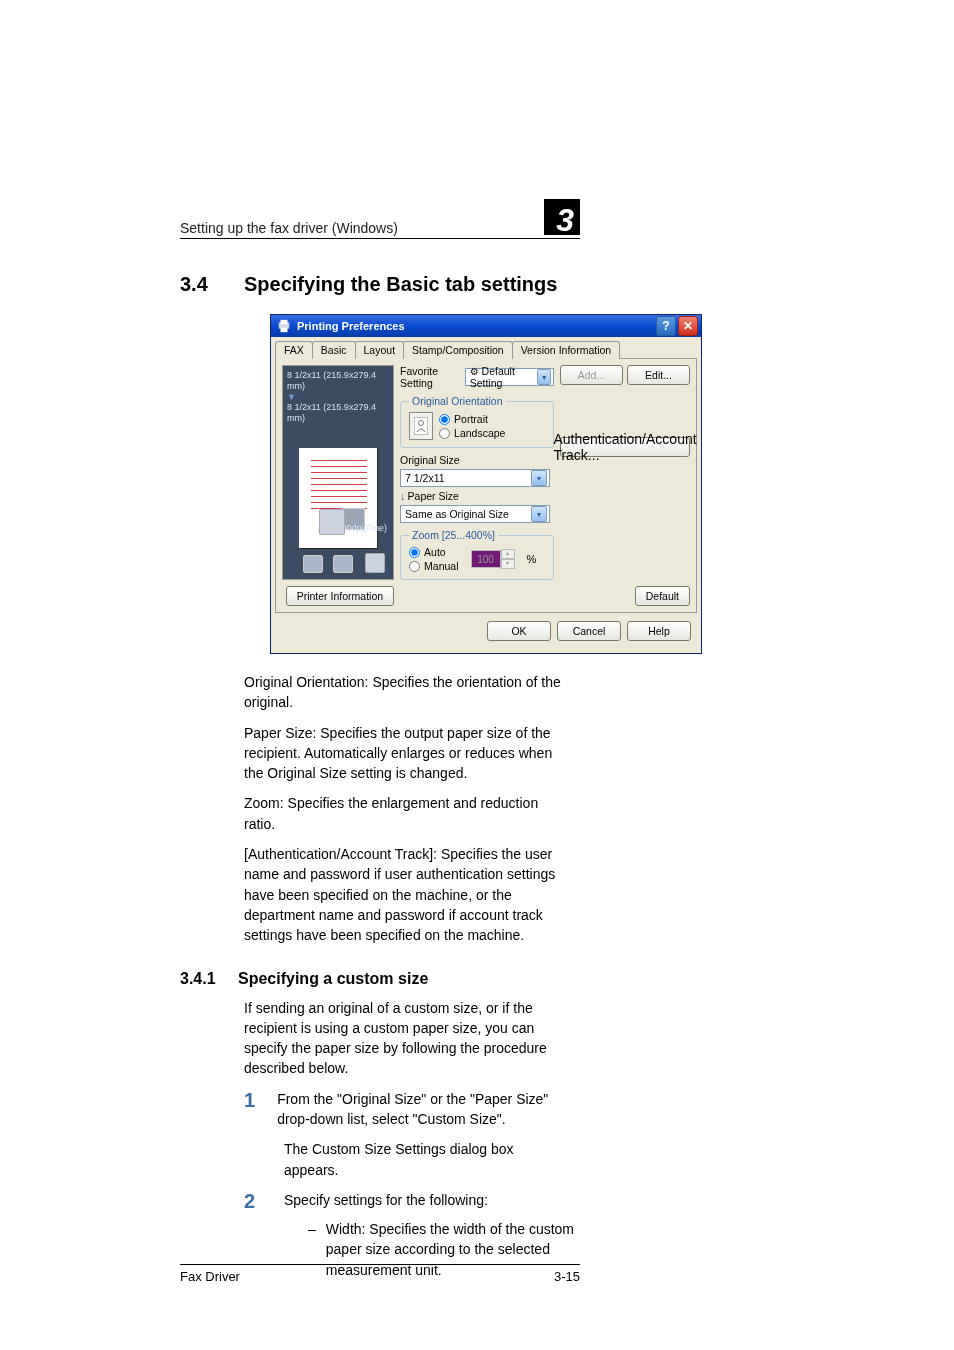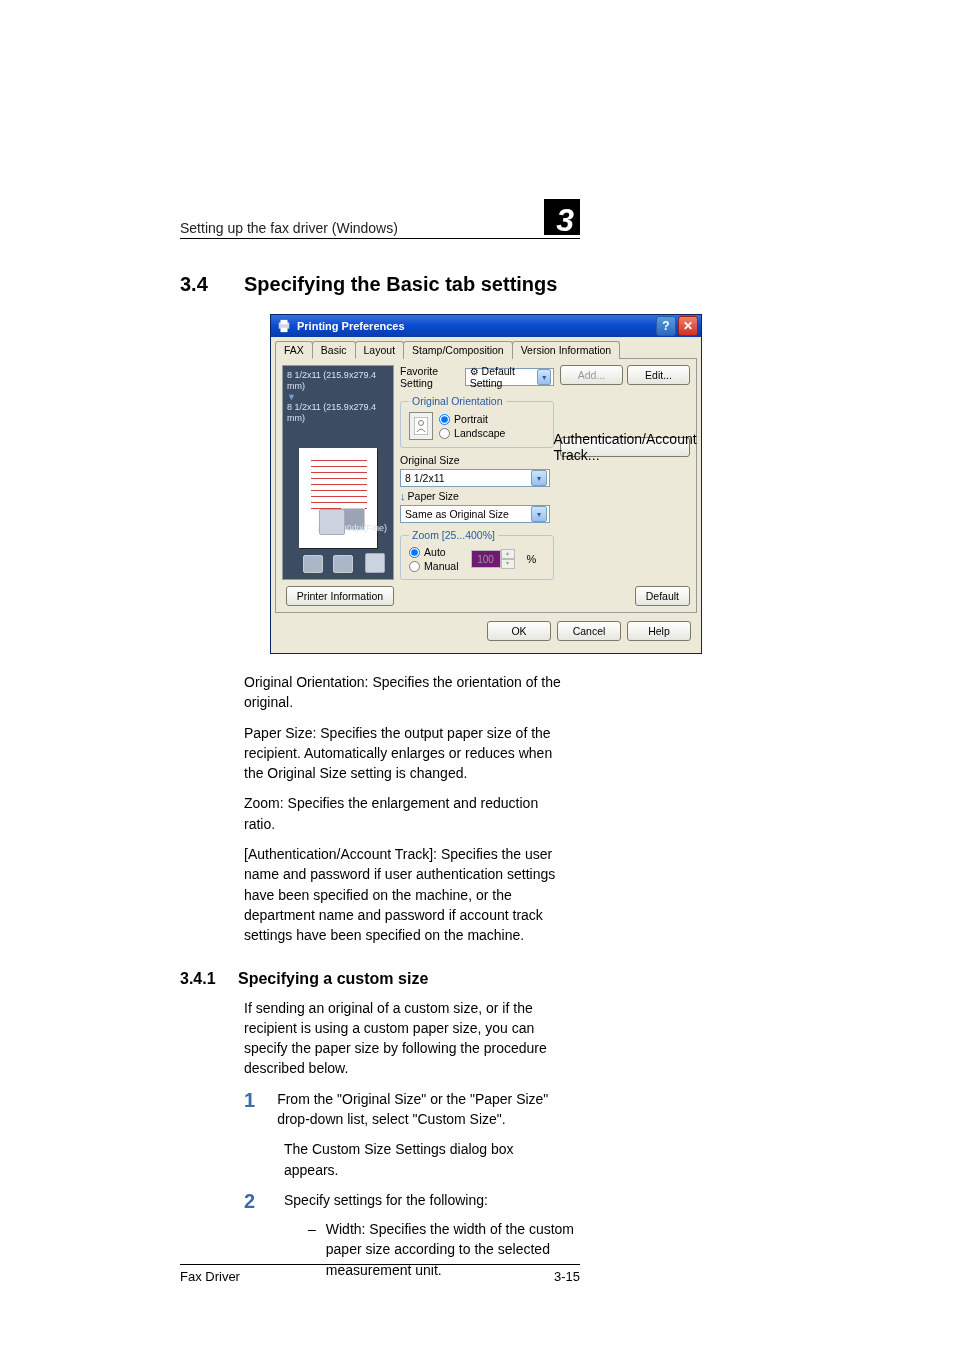--- a/index.html
+++ b/index.html
@@ -337,21 +337,21 @@
                         <input type="radio" style="">
                         <span>Landscape</span>
                       </label>
                   </div>
                 </div>
               </fieldset>
 
               <div class="sizecol">
                 <span>Original Size</span>
                 <div class="dropdown" style="width:150px;">
-                  <span>8 1/2x11</span>
+                  <span>7 1/2x11</span>
                   <span class="arrow">▾</span>
                 </div>
                 <span><span class="bluearrow">↓</span><span>Paper Size</span></span>
                 <div class="dropdown" style="width:150px;">
                   <span>Same as Original Size</span>
                   <span class="arrow">▾</span>
                 </div>
               </div>
 
               <fieldset class="grp">

